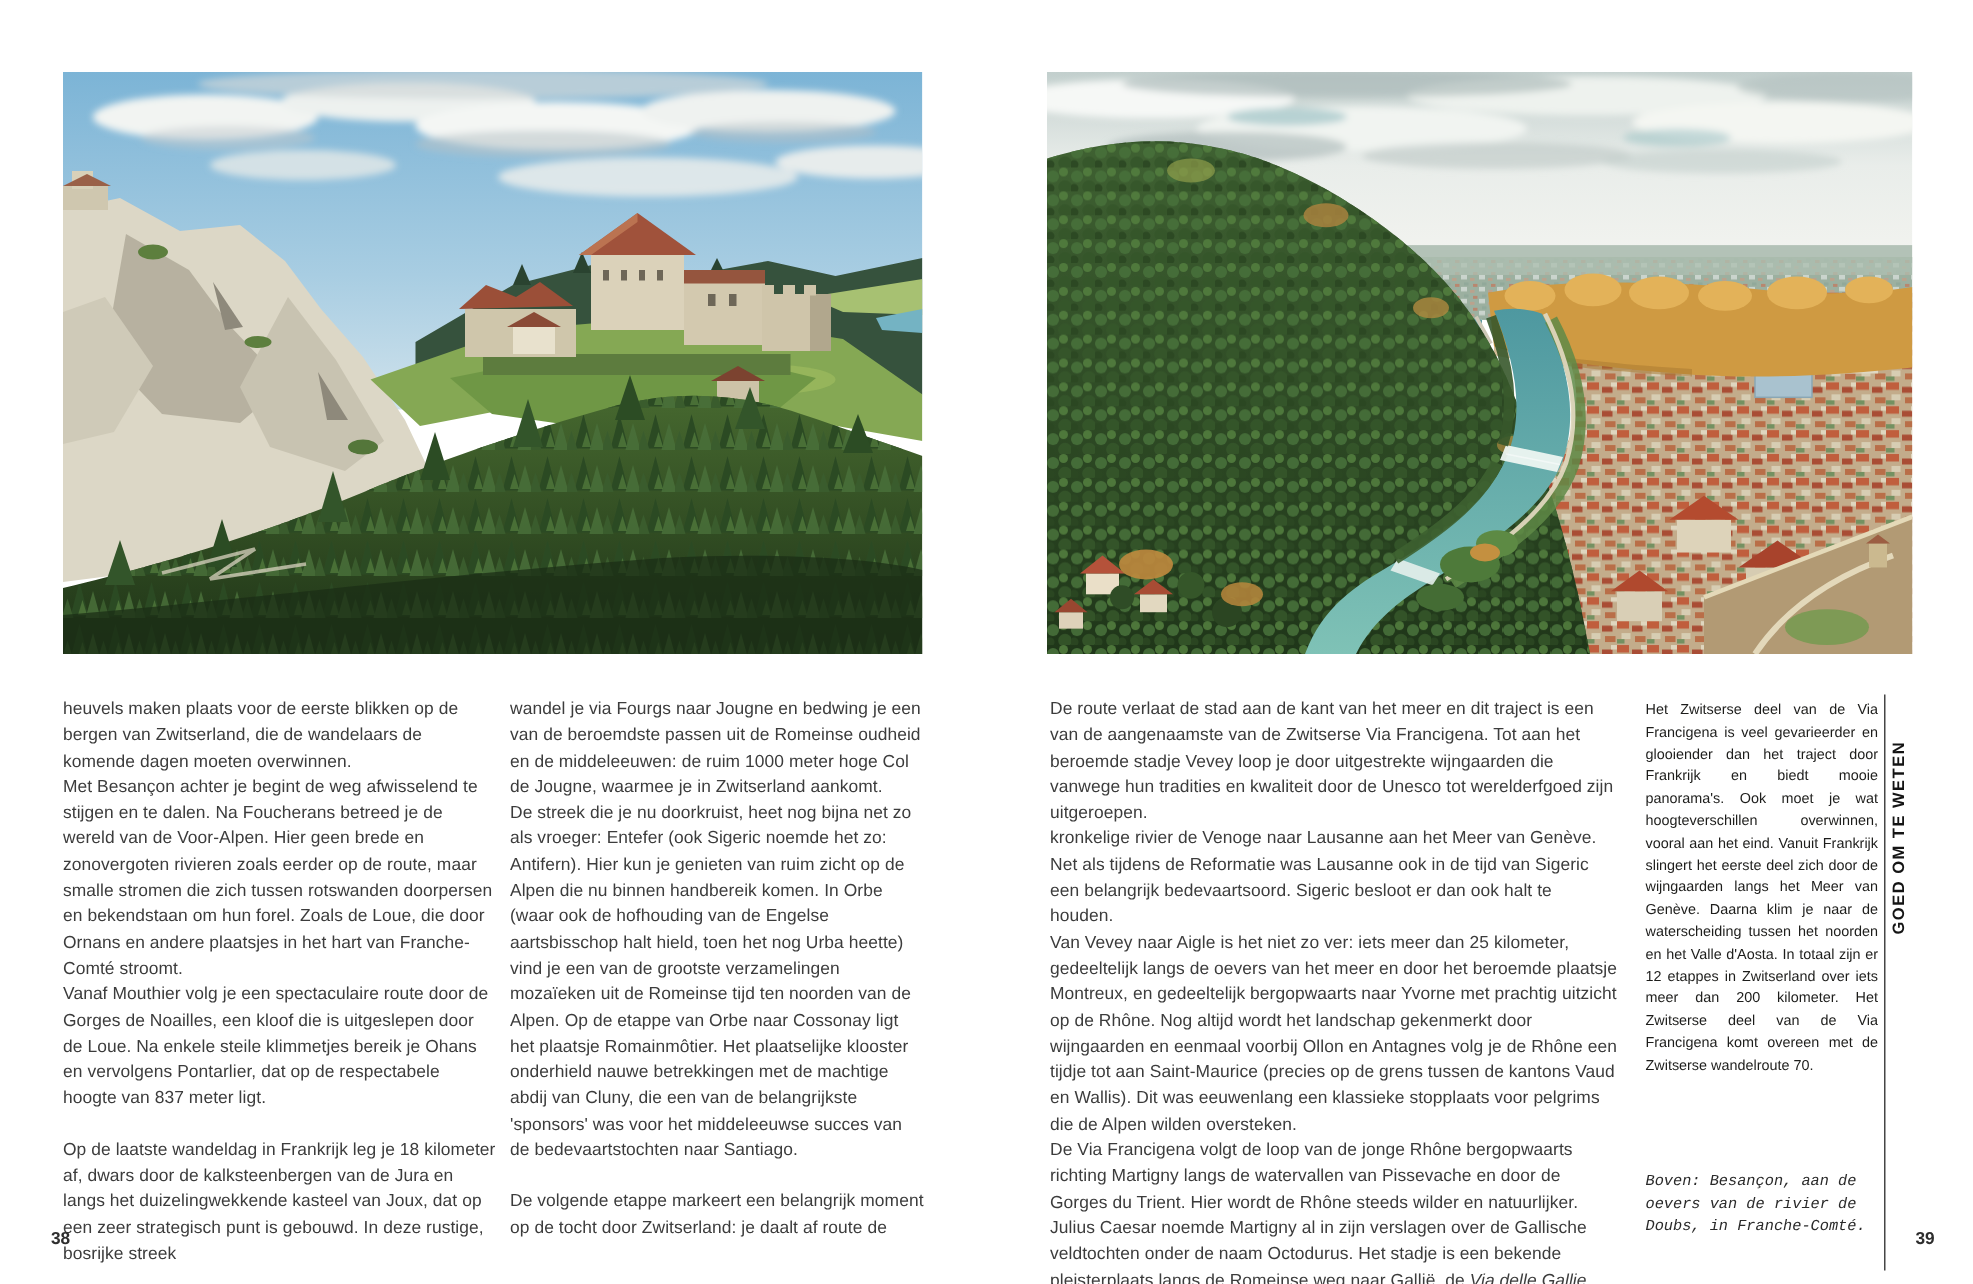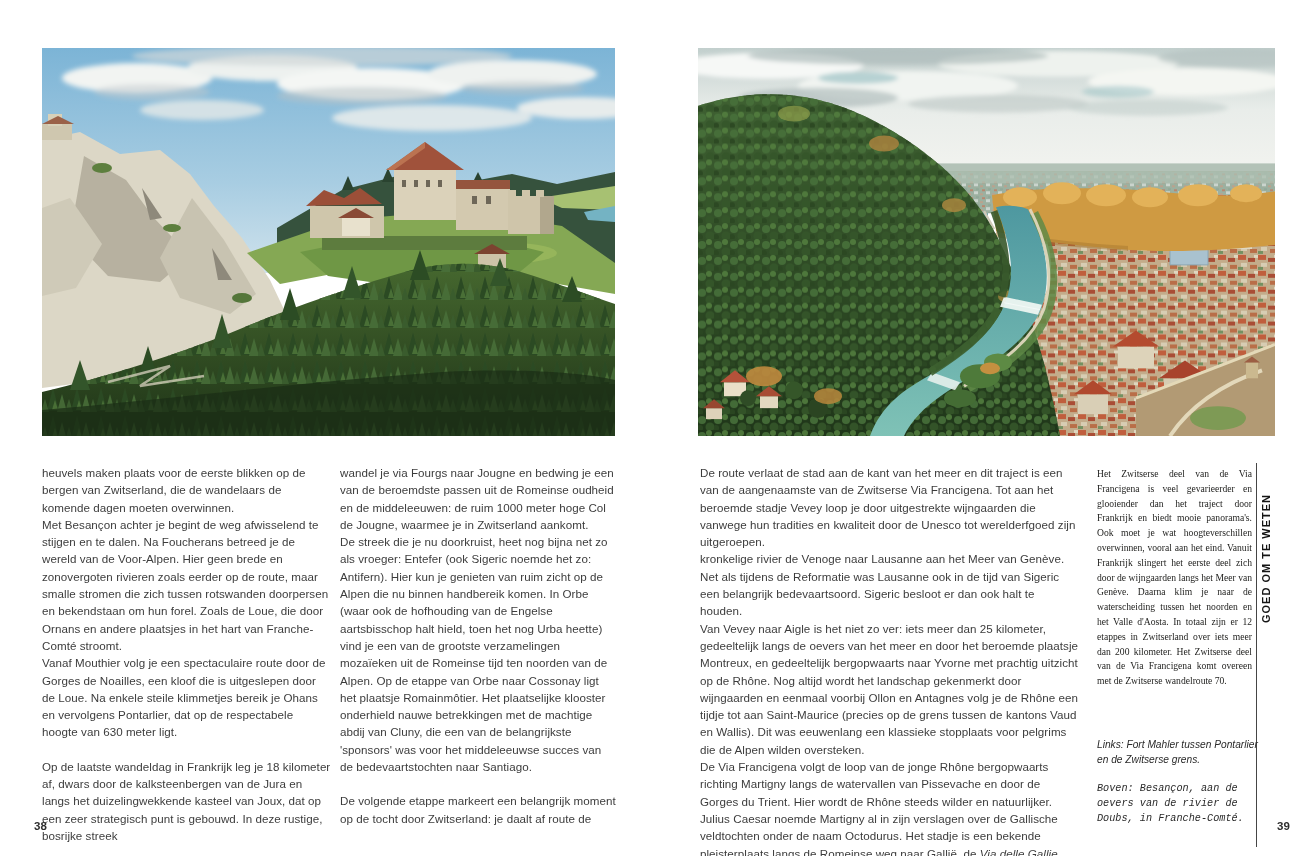--- a/index.html
+++ b/index.html
@@ -15,21 +15,21 @@
   .body-col { position:absolute; top:464px; font-size:11.6px; line-height:17.3px;
               color:#3c3c3c; letter-spacing:0.05px; }
   .body-col p { margin:0; }
   .body-col p.gap { margin-top:17px; }
   .l-col1 { left:42px;  width:289px; }
   .l-col2 { left:340px; width:277px; }
   .r-main { left:700px; width:380px; }
   .ital { font-style:italic; }
 
   .sidebar-info { position:absolute; left:1097px; top:467px; width:155px;
-    font-family:Liberation Serif, serif; font-size:9.6px; line-height:14.8px;
+    font-family:Liberation Sans, sans-serif; font-size:9.6px; line-height:14.8px;
     color:#1d1d1b; text-align:justify; }
   .caption { position:absolute; left:1097px; width:168px; font-style:italic;
     font-size:10.2px; line-height:15px; color:#2a2a2a; }
   .caption-links { top:737px; }
   .caption-boven { top:781px;font-family:Liberation Mono, monospace; }
 
   .vrule { position:absolute; left:1256px; top:463px; width:1px; height:384px;
     background:#454545; }
   .vertical-label { position:absolute; left:1260px; top:463px; height:160px;
     writing-mode:vertical-rl; transform:rotate(180deg);
@@ -287,21 +287,21 @@
         <ellipse cx="520" cy="372" rx="28" ry="12" fill="#7e9a55"></ellipse>
         <rect x="548" y="316" width="12" height="16" fill="#cbb98f"></rect>
         <path d="M546 316 L554 310 L562 316 Z" fill="#9c5e43"></path>
       </g>
     </svg>
   </figure>
 
   <div class="body-col l-col1">
     <p>heuvels maken plaats voor de eerste blikken op de bergen van Zwitserland, die de wandelaars de komende dagen moeten overwinnen.</p>
     <p>Met Besançon achter je begint de weg afwisselend te stijgen en te dalen. Na Foucherans betreed je de wereld van de Voor-Alpen. Hier geen brede en zonovergoten rivieren zoals eerder op de route, maar smalle stromen die zich tussen rotswanden doorpersen en bekendstaan om hun forel. Zoals de Loue, die door Ornans en andere plaatsjes in het hart van Franche-Comté stroomt.</p>
-    <p>Vanaf Mouthier volg je een spectaculaire route door de Gorges de Noailles, een kloof die is uitgeslepen door de Loue. Na enkele steile klimmetjes bereik je Ohans en vervolgens Pontarlier, dat op de respectabele hoogte van 630 meter ligt.</p>
+    <p>Vanaf Mouthier volg je een spectaculaire route door de Gorges de Noailles, een kloof die is uitgeslepen door de Loue. Na enkele steile klimmetjes bereik je Ohans en vervolgens Pontarlier, dat op de respectabele hoogte van 837 meter ligt.</p>
     <p class="gap">Op de laatste wandeldag in Frankrijk leg je 18 kilometer af, dwars door de kalksteenbergen van de Jura en langs het duizelingwekkende kasteel van Joux, dat op een zeer strategisch punt is gebouwd. In deze rustige, bosrijke streek</p>
   </div>
 
   <div class="body-col l-col2">
     <p>wandel je via Fourgs naar Jougne en bedwing je een van de beroemdste passen uit de Romeinse oudheid en de middeleeuwen: de ruim 1000 meter hoge Col de Jougne, waarmee je in Zwitserland aankomt.</p>
     <p>De streek die je nu doorkruist, heet nog bijna net zo als vroeger: Entefer (ook Sigeric noemde het zo: Antifern). Hier kun je genieten van ruim zicht op de Alpen die nu binnen handbereik komen. In Orbe (waar ook de hofhouding van de Engelse aartsbisschop halt hield, toen het nog Urba heette) vind je een van de grootste verzamelingen mozaïeken uit de Romeinse tijd ten noorden van de Alpen. Op de etappe van Orbe naar Cossonay ligt het plaatsje Romainmôtier. Het plaatselijke klooster onderhield nauwe betrekkingen met de machtige abdij van Cluny, die een van de belangrijkste 'sponsors' was voor het middeleeuwse succes van de bedevaartstochten naar Santiago.</p>
     <p class="gap">De volgende etappe markeert een belangrijk moment op de tocht door Zwitserland: je daalt af route de</p>
   </div>
 
   <div class="body-col r-main">
@@ -309,19 +309,18 @@
     <p>kronkelige rivier de Venoge naar Lausanne aan het Meer van Genève. Net als tijdens de Reformatie was Lausanne ook in de tijd van Sigeric een belangrijk bedevaartsoord. Sigeric besloot er dan ook halt te houden.</p>
     <p>Van Vevey naar Aigle is het niet zo ver: iets meer dan 25 kilometer, gedeeltelijk langs de oevers van het meer en door het beroemde plaatsje Montreux, en gedeeltelijk bergopwaarts naar Yvorne met prachtig uitzicht op de Rhône. Nog altijd wordt het landschap gekenmerkt door wijngaarden en eenmaal voorbij Ollon en Antagnes volg je de Rhône een tijdje tot aan Saint-Maurice (precies op de grens tussen de kantons Vaud en Wallis). Dit was eeuwenlang een klassieke stopplaats voor pelgrims die de Alpen wilden oversteken.</p>
     <p><span>De Via Francigena volgt de loop van de jonge Rhône bergopwaarts richting Martigny langs de watervallen van Pissevache en door de Gorges du Trient. Hier wordt de Rhône steeds wilder en natuurlijker. Julius Caesar noemde Martigny al in zijn verslagen over de Gallische veldtochten onder de naam Octodurus. Het stadje is een bekende pleisterplaats langs de Romeinse weg naar Gallië, de </span><span class="ital">Via delle Gallie.</span></p>
   </div>
 
   <div class="sidebar-info">Het Zwitserse deel van de Via Francigena is veel gevarieerder en glooiender dan het traject door Frankrijk en biedt mooie panorama's. Ook moet je wat hoogteverschillen overwinnen, vooral aan het eind. Vanuit Frankrijk slingert het eerste deel zich door de wijngaarden langs het Meer van Genève. Daarna klim je naar de waterscheiding tussen het noorden en het Valle d'Aosta. In totaal zijn er 12 etappes in Zwitserland over iets meer dan 200 kilometer. Het Zwitserse deel van de Via Francigena komt overeen met de Zwitserse wandelroute 70.</div>
 
   <div class="vrule"></div>
   <div class="vertical-label">GOED OM TE WETEN</div>
 
-  <div class="caption caption-links">Links: Fort Mahler tussen Pontarlier en de Zwitserse grens.</div>
   <div class="caption caption-boven">Boven: Besançon, aan de oevers van de rivier de Doubs, in Franche-Comté.</div>
 
   <div class="pagenum pagenum-left">38</div>
   <div class="pagenum pagenum-right">39</div>
 
 </div>
 
 </body></html>

